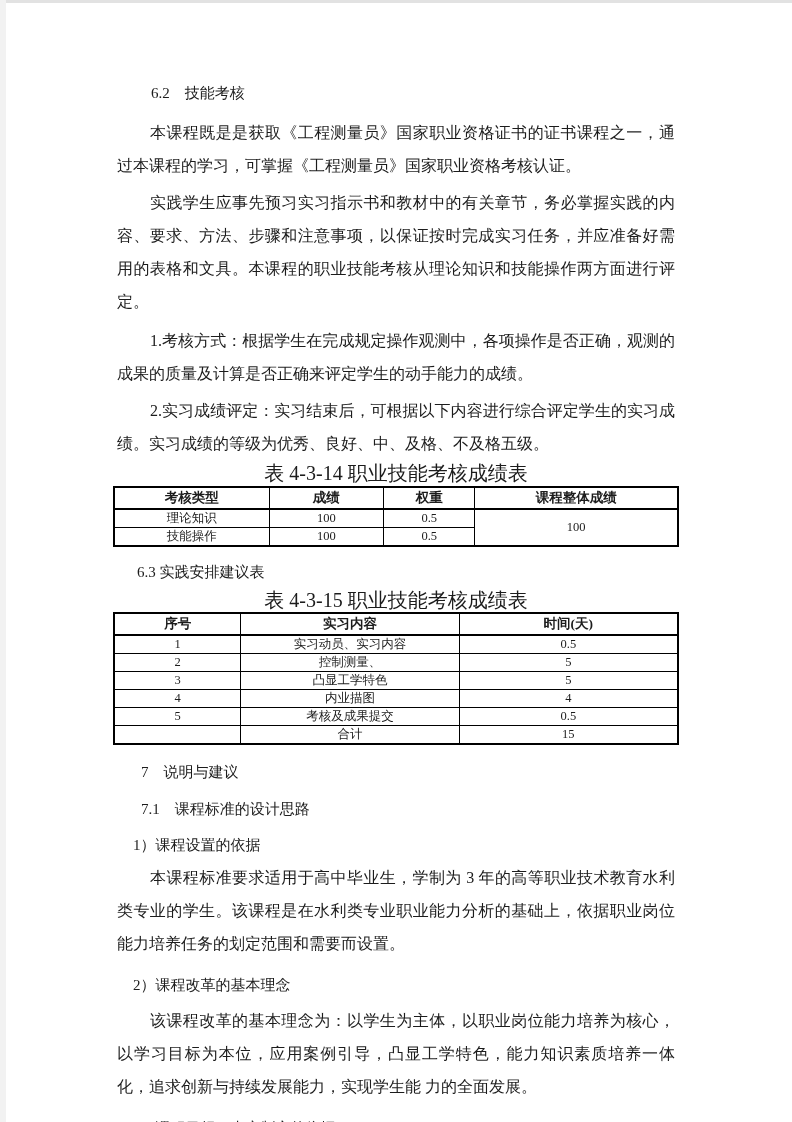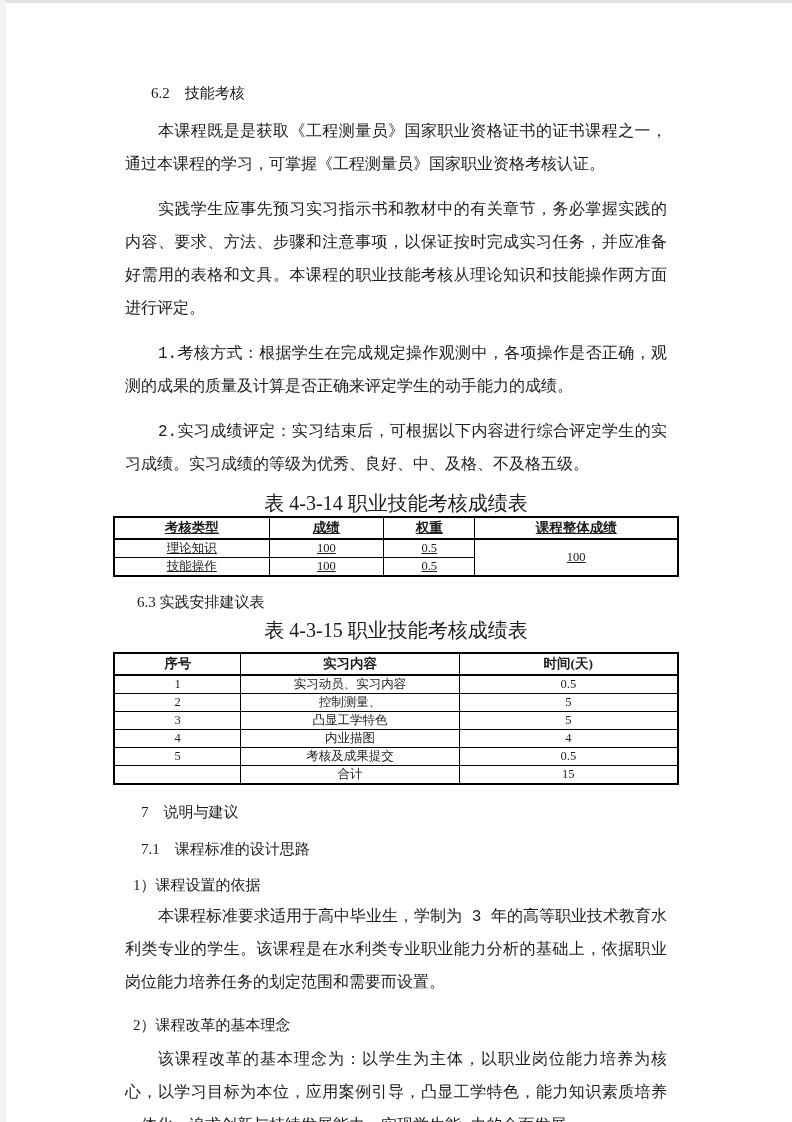--- a/index.html
+++ b/index.html
@@ -39,22 +39,21 @@
   .hd-62  { margin-top: 82px; padding-left: 38px; }
   .hd-63  { margin-top: 14px; padding-left: 24px; }
   .hd-7   { margin-top: 16px; padding-left: 28px; }
   .hd-71  { margin-top: 15px; padding-left: 28px; }
   .hd-item{ margin-top: 14px; padding-left: 20px; }
   .para {
     font-size: 16px;
     line-height: 33px;
     text-align: justify;
     text-indent: 33px;
-    margin: 12px;
-    font-family: Liberation Mono, monospace;
+    margin: 4px;
   }
   .p1 { margin-top: 12px; }
   .p2 { margin-top: 4px; }
   .p3 { margin-top: 6px; }
   .p4 { margin-top: 4px; }
   .p5 { margin-top: 5px; }
   .p6 { margin-top: 8px; }
   .caption {
     font-size: 20px;
     font-weight: normal;
@@ -62,22 +61,22 @@
     margin: 0;
     line-height: 18px;
   }
   .cap1 { margin-top: 2px; }
   .cap2 { margin-top: 8px; }
   table {
     width: 100%;
     border-collapse: collapse;
     table-layout: fixed;
   }
-  .tbl1 { margin-top: 4px; text-decoration: underline; }
-  .tbl2 { margin-top: 13px; }
+  .tbl1 { margin-top: 4px; }
+  .tbl2 { margin-top: 3px; }
   th, td {
     border: 1px solid #000;
     text-align: center;
     vertical-align: middle;
     padding: 0 4px;
     overflow: hidden;
   }
   th {
     font-size: 13.5px;
     font-weight: bold;

